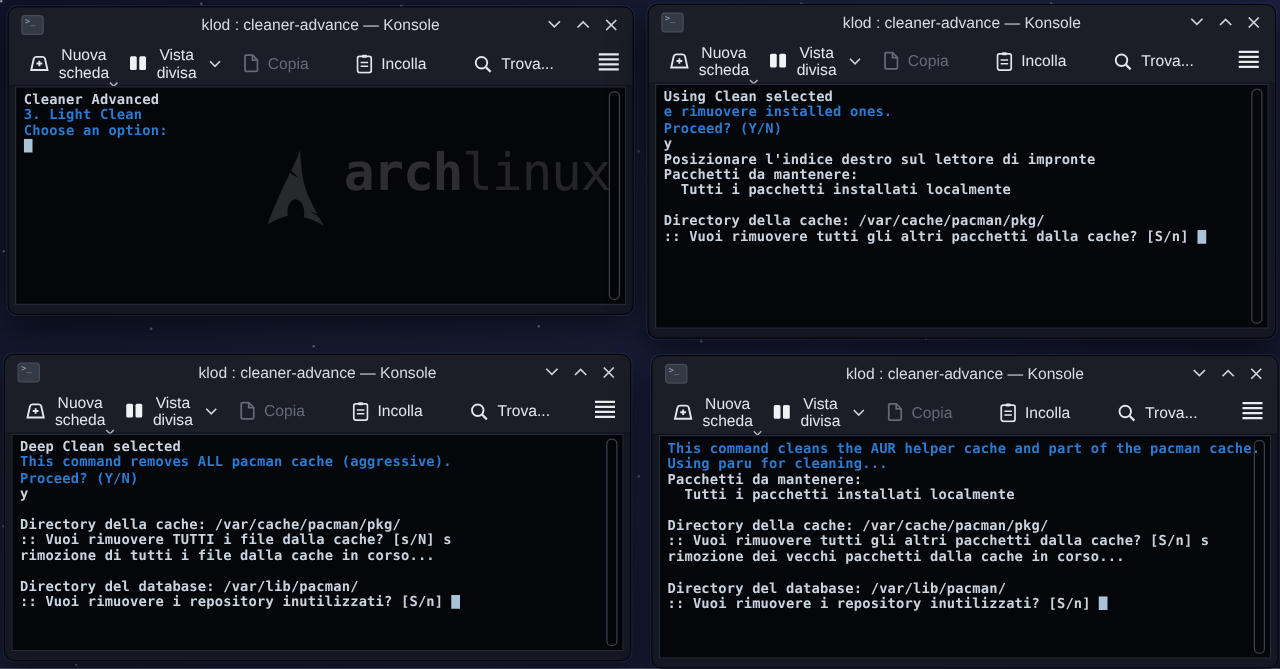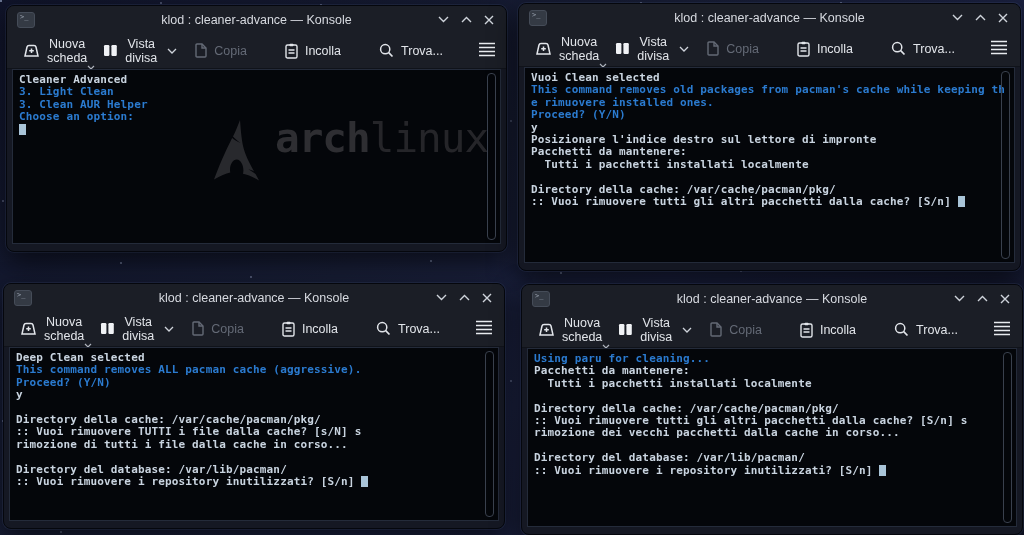--- a/index.html
+++ b/index.html
@@ -44,21 +44,21 @@
   .ctrl{width:14px;height:14px;display:flex;align-items:center;justify-content:center;cursor:pointer;}
   .ctrl svg{display:block;}
 
   .toolbar{height:35px;background:#1b1e26;border-bottom:1px solid #10131a;
     display:flex;align-items:center;gap:4px;padding:0 10px;flex:0 0 auto;}
   .tbtn{display:flex;align-items:center;gap:7px;background:none;border:none;
     color:#e2e5ea;font-family:inherit;font-size:12.5px;padding:4px 6px;cursor:pointer;position:relative;}
   .tbtn.disabled{color:#646a76;}
   .tbtn svg{display:block;flex:0 0 auto;}
   .mini-chev{position:absolute;right:-2px;bottom:-1px;}
-  .tb-right{margin-left:auto;display:flex;align-items:center;gap:26px;}
+  .tb-right{margin-left:auto;display:flex;align-items:flex-end;gap:26px;}
   .menu-btn{background:none;border:none;padding:3px;cursor:pointer;}
 
   .terminal{flex:1;margin:0 5px 7px 5px;background:#04060a;border:1px solid #242b3a;
     position:relative;overflow:hidden;padding:4px 2px 2px 6px;
     font-family:"DejaVu Sans Mono","Liberation Mono",monospace;
     font-size:11px;font-weight:700;letter-spacing:.15px;}
   .tline{white-space:pre;line-height:12.4px;min-height:12.4px;overflow:hidden;position:relative;z-index:2;}
   .seg.blue{color:var(--term-blue,#2b7bd0);}
   .seg.white{color:var(--term-white,#c9d4e0);}
   .cursor{display:inline-block;width:7px;height:11px;vertical-align:-2px;
@@ -171,21 +171,20 @@
       <div class="watermark" style="display: flex;">
         <span class="wm-logo">
           <svg width="54" height="64" viewBox="0 0 54 64">
               <path d="M27 2 C24.5 8.5 22.9 12.7 20 18.5 C21.8 20.4 24 22.6 27.6 25 C23.7 23.4 21.1 21.8 19.1 20.1 C15.3 28.1 9.3 39.6 1 61.5 C7.5 57.7 12.6 55.4 17.3 54.5 C17.1 53.6 17 52.7 17 51.7 L17 51.5 C17.1 45.7 20.2 41.2 23.9 41.5 C27.6 41.8 30.5 46.8 30.4 52.6 C30.4 53.7 30.3 54.7 30 55.7 C34.7 56.6 39.7 58.9 46 62.5 C44.7 60.2 43.6 58.1 42.5 56.1 C40.8 54.8 39 53.1 35.4 51.2 C37.9 51.8 39.7 52.6 41.1 53.4 C30.1 32.9 29.2 30.2 27 2 Z" fill="#2c2c30"></path>
             </svg>
         </span>
         <span class="wm-text"><span class="wm-bold">arch</span><span class="wm-light">linux</span></span>
       </div>
       <div class="tline"><span class="seg white">Cleaner Advanced</span></div>
         <div class="tline"><span class="seg blue">3. Light Clean</span></div>
-        <div class="tline"><span class="seg blue">3. Clean AUR Helper</span></div>
         <div class="tline"><span class="seg blue">Choose an option:</span></div>
         <div class="tline"><span class="seg white"></span><span class="cursor"></span></div>
         <div class="scrollbar"></div>
     </div>
   </div>
 
   <div class="window w1">
     <div class="titlebar">
       <div class="app-icon"></div>
       <div class="title">klod : cleaner-advance — Konsole</div>
@@ -269,22 +268,21 @@
           <span>
             <svg width="18" height="15" viewBox="0 0 18 15">
                 <path d="M1 1.5 H17 M1 5.5 H17 M1 9.5 H17 M1 13.5 H17" stroke="#e8ebef" stroke-width="1.7"></path>
               </svg>
           </span>
         </button>
       </div>
     </div>
     <div class="terminal">
 
-      <div class="tline"><span class="seg white">Vuoi Clean selected</span></div>
-        <div class="tline"><span class="seg blue">This command removes old packages from pacman's cache while keeping th</span></div>
+      <div class="tline"><span class="seg white">Using Clean selected</span></div>
         <div class="tline"><span class="seg blue">e rimuovere installed ones.</span></div>
         <div class="tline"><span class="seg blue">Proceed? (Y/N)</span></div>
         <div class="tline"><span class="seg white">y</span></div>
         <div class="tline"><span class="seg white">Posizionare l'indice destro sul lettore di impronte</span></div>
         <div class="tline"><span class="seg white">Pacchetti da mantenere:</span></div>
         <div class="tline"><span class="seg white">  Tutti i pacchetti installati localmente</span></div>
         <div class="tline"><span class="seg white"></span></div>
         <div class="tline"><span class="seg white">Directory della cache: /var/cache/pacman/pkg/</span></div>
         <div class="tline"><span class="seg white">:: Vuoi rimuovere tutti gli altri pacchetti dalla cache? [S/n] </span><span class="cursor"></span></div>
         <div class="scrollbar"></div>
@@ -481,20 +479,21 @@
           <span>
             <svg width="18" height="15" viewBox="0 0 18 15">
                 <path d="M1 1.5 H17 M1 5.5 H17 M1 9.5 H17 M1 13.5 H17" stroke="#e8ebef" stroke-width="1.7"></path>
               </svg>
           </span>
         </button>
       </div>
     </div>
     <div class="terminal">
 
+      <div class="tline"><span class="seg blue">This command cleans the AUR helper cache and part of the pacman cache.</span></div>
         <div class="tline"><span class="seg blue">Using paru for cleaning...</span></div>
         <div class="tline"><span class="seg white">Pacchetti da mantenere:</span></div>
         <div class="tline"><span class="seg white">  Tutti i pacchetti installati localmente</span></div>
         <div class="tline"><span class="seg white"></span></div>
         <div class="tline"><span class="seg white">Directory della cache: /var/cache/pacman/pkg/</span></div>
         <div class="tline"><span class="seg white">:: Vuoi rimuovere tutti gli altri pacchetti dalla cache? [S/n] s</span></div>
         <div class="tline"><span class="seg white">rimozione dei vecchi pacchetti dalla cache in corso...</span></div>
         <div class="tline"><span class="seg white"></span></div>
         <div class="tline"><span class="seg white">Directory del database: /var/lib/pacman/</span></div>
         <div class="tline"><span class="seg white">:: Vuoi rimuovere i repository inutilizzati? [S/n] </span><span class="cursor"></span></div>

